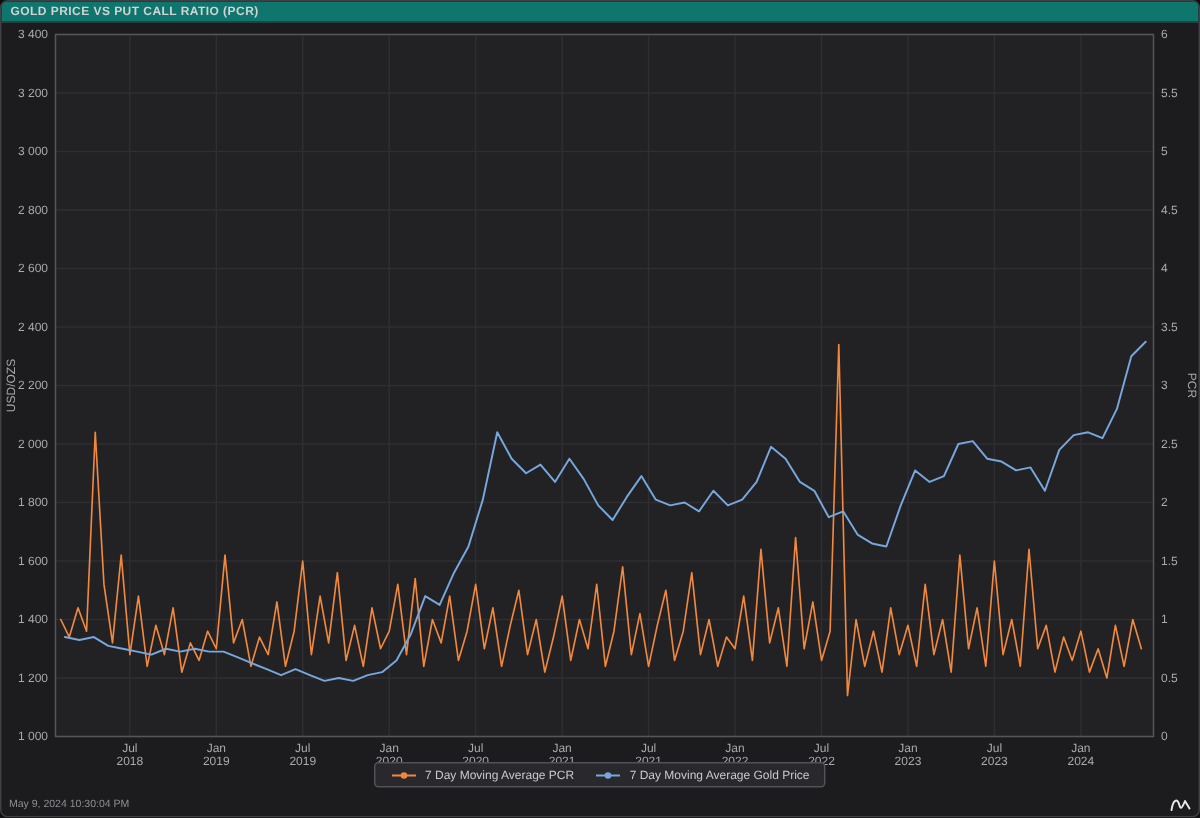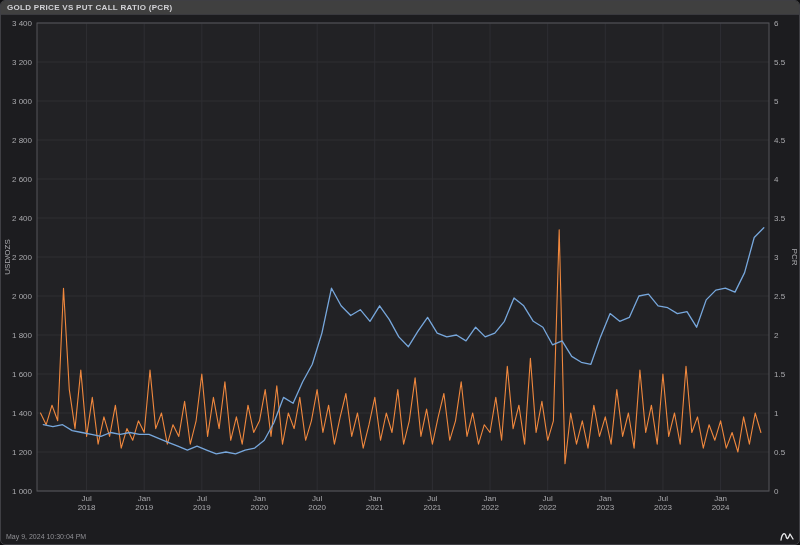--- a/index.html
+++ b/index.html
@@ -4,21 +4,21 @@
 <style>
   html,body{margin:0;padding:0;background:#0e0e10;}
   *{box-sizing:border-box;}
   .frame{
     position:relative;width:800px;height:545px;
     background:#1c1c1f;border:1px solid #3f3f44;border-radius:5px;overflow:hidden;
     font-family:"Liberation Sans",sans-serif;
   }
   .titlebar{
     position:absolute;top:0;left:0;right:0;height:14px;
-    background:#404040;display:flex;align-items:center;padding:0 6px;
+    background:#0f766e;display:flex;align-items:center;padding:0 6px;
     border-bottom:1px solid #39393e;
   }
   .titlebar span{
     font-size:8px;font-weight:bold;color:#d2d2d6;letter-spacing:.3px;white-space:nowrap;
   }
   #chart-svg{position:absolute;top:14px;left:0;}
   .legend{
     position:absolute;top:507px;left:50%;transform:translateX(-50%);
     display:flex;align-items:center;gap:14px;
     background:#29292d;border:1px solid #515157;border-radius:3px;
@@ -128,20 +128,36 @@
         <text x="604.3086614173179" y="495" text-anchor="middle" font-size="8" fill="#a9a9ad">2023</text>
         <text x="661.9464566929073" y="486" text-anchor="middle" font-size="8" fill="#a9a9ad">Jul</text>
         <text x="661.9464566929073" y="495" text-anchor="middle" font-size="8" fill="#a9a9ad">2023</text>
         <text x="719.5842519684966" y="486" text-anchor="middle" font-size="8" fill="#a9a9ad">Jan</text>
         <text x="719.5842519684966" y="495" text-anchor="middle" font-size="8" fill="#a9a9ad">2024</text>
       </g>
       <text x="9" y="242" text-anchor="middle" font-size="8" fill="#a9a9ad" transform="rotate(-90 9 242)">USD/OZS</text>
       <text x="791" y="242" text-anchor="middle" font-size="8" fill="#a9a9ad" transform="rotate(90 791 242)">PCR</text>
     </svg>
 
+  <div class="legend">
+    <div class="legend-item">
+      <svg class="marker" width="18" height="8">
+        <line class="mline" x1="1" y1="4" x2="17" y2="4" stroke-width="1.4" stroke="#f0883e"></line>
+        <circle class="mdot" cx="9" cy="4" r="2.2" fill="#f0883e"></circle>
+      </svg>
+      <span>7 Day Moving Average PCR</span>
+    </div>
+    <div class="legend-item">
+      <svg class="marker" width="18" height="8">
+        <line class="mline" x1="1" y1="4" x2="17" y2="4" stroke-width="1.4" stroke="#77a7dc"></line>
+        <circle class="mdot" cx="9" cy="4" r="2.2" fill="#77a7dc"></circle>
+      </svg>
+      <span>7 Day Moving Average Gold Price</span>
+    </div>
+  </div>
 
   <div class="bottombar">
     <span class="ts">May 9, 2024 10:30:04 PM</span>
     <span class="logo">
       <svg width="14" height="12" viewBox="0 0 14 12">
         <path d="M1 10 C2 3 5 2 6 6 C7 10 8 9 10 4 L13 9" fill="none" stroke="#e8e8ea" stroke-width="1.3" stroke-linecap="round" stroke-linejoin="round"></path>
       </svg>
     </span>
   </div>
 

